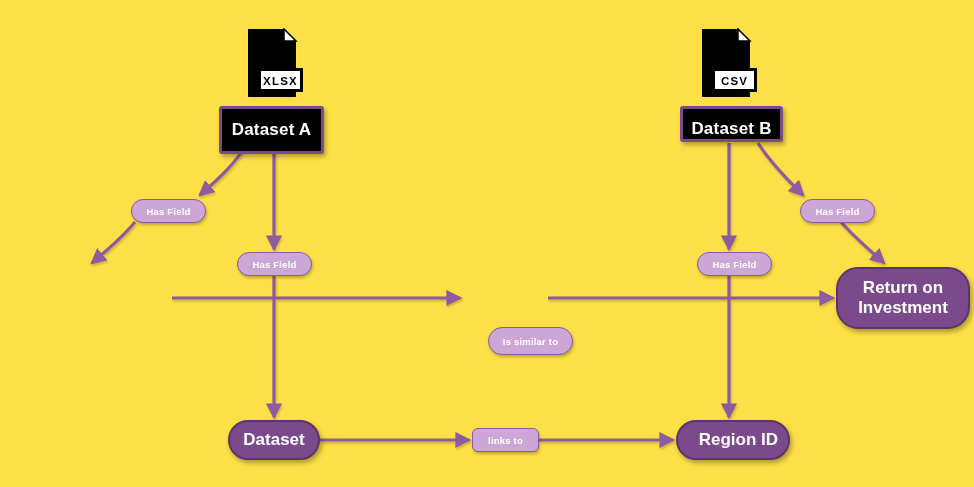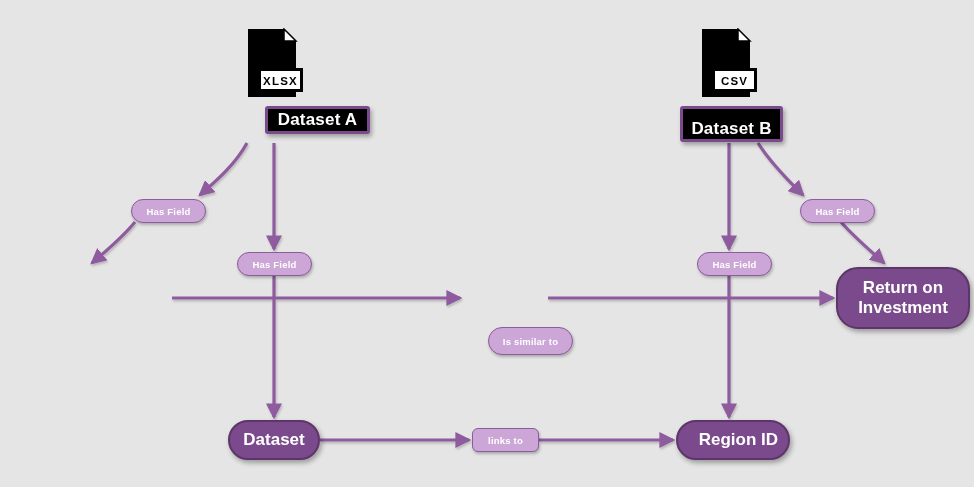--- a/index.html
+++ b/index.html
@@ -8,21 +8,21 @@
     padding: 0;
     background: #ffffff;
   }
   body {
     font-family: "Liberation Sans", sans-serif;
   }
   #canvas {
     position: relative;
     width: 974px;
     height: 487px;
-    background: #e5e5e5;
+    background: #fde047;
     overflow: hidden;
   }
   #edge-layer {
     position: absolute;
     left: 0;
     top: 0;
     width: 974px;
     height: 487px;
   }
   .node {
@@ -140,21 +140,21 @@
     <svg width="58" height="70" viewBox="0 0 58 70" xmlns="http://www.w3.org/2000/svg">
       <path d="M2 1 H38 L50 13 V69 H2 Z" fill="#000000"></path>
       <path d="M38 1 V13 H50 Z" fill="#ffffff"></path>
       <path d="M38 1 L50 13 H38 Z" fill="#ffffff" stroke="#000000" stroke-width="1.5"></path>
       <rect x="12" y="40" width="45" height="24" fill="#000000"></rect>
       <rect x="15" y="43" width="39" height="18" fill="#ffffff"></rect>
       <text x="34.5" y="56.5" text-anchor="middle" font-family="Liberation Sans, sans-serif" font-size="11.5" font-weight="bold" letter-spacing="1.2" fill="#000000">CSV</text>
     </svg>
   </div>
 
-  <div class="node node-source" style="left:219px; top:106px; width:105px; height:28px;margin-left:46px;">
+  <div class="node node-source" style="left:219px; top:106px; width:105px; height:48px;">
     <span>Dataset A</span>
   </div>
 
   <div class="node node-source" style="left:680px; top:106px; width:103px; height:36px;align-items:flex-end;">
     <span>Dataset B</span>
   </div>
 
 
   <div class="node node-field" style="left:836px; top:267px; width:134px; height:62px;">
     <span style="white-space:pre-line;">Return on

